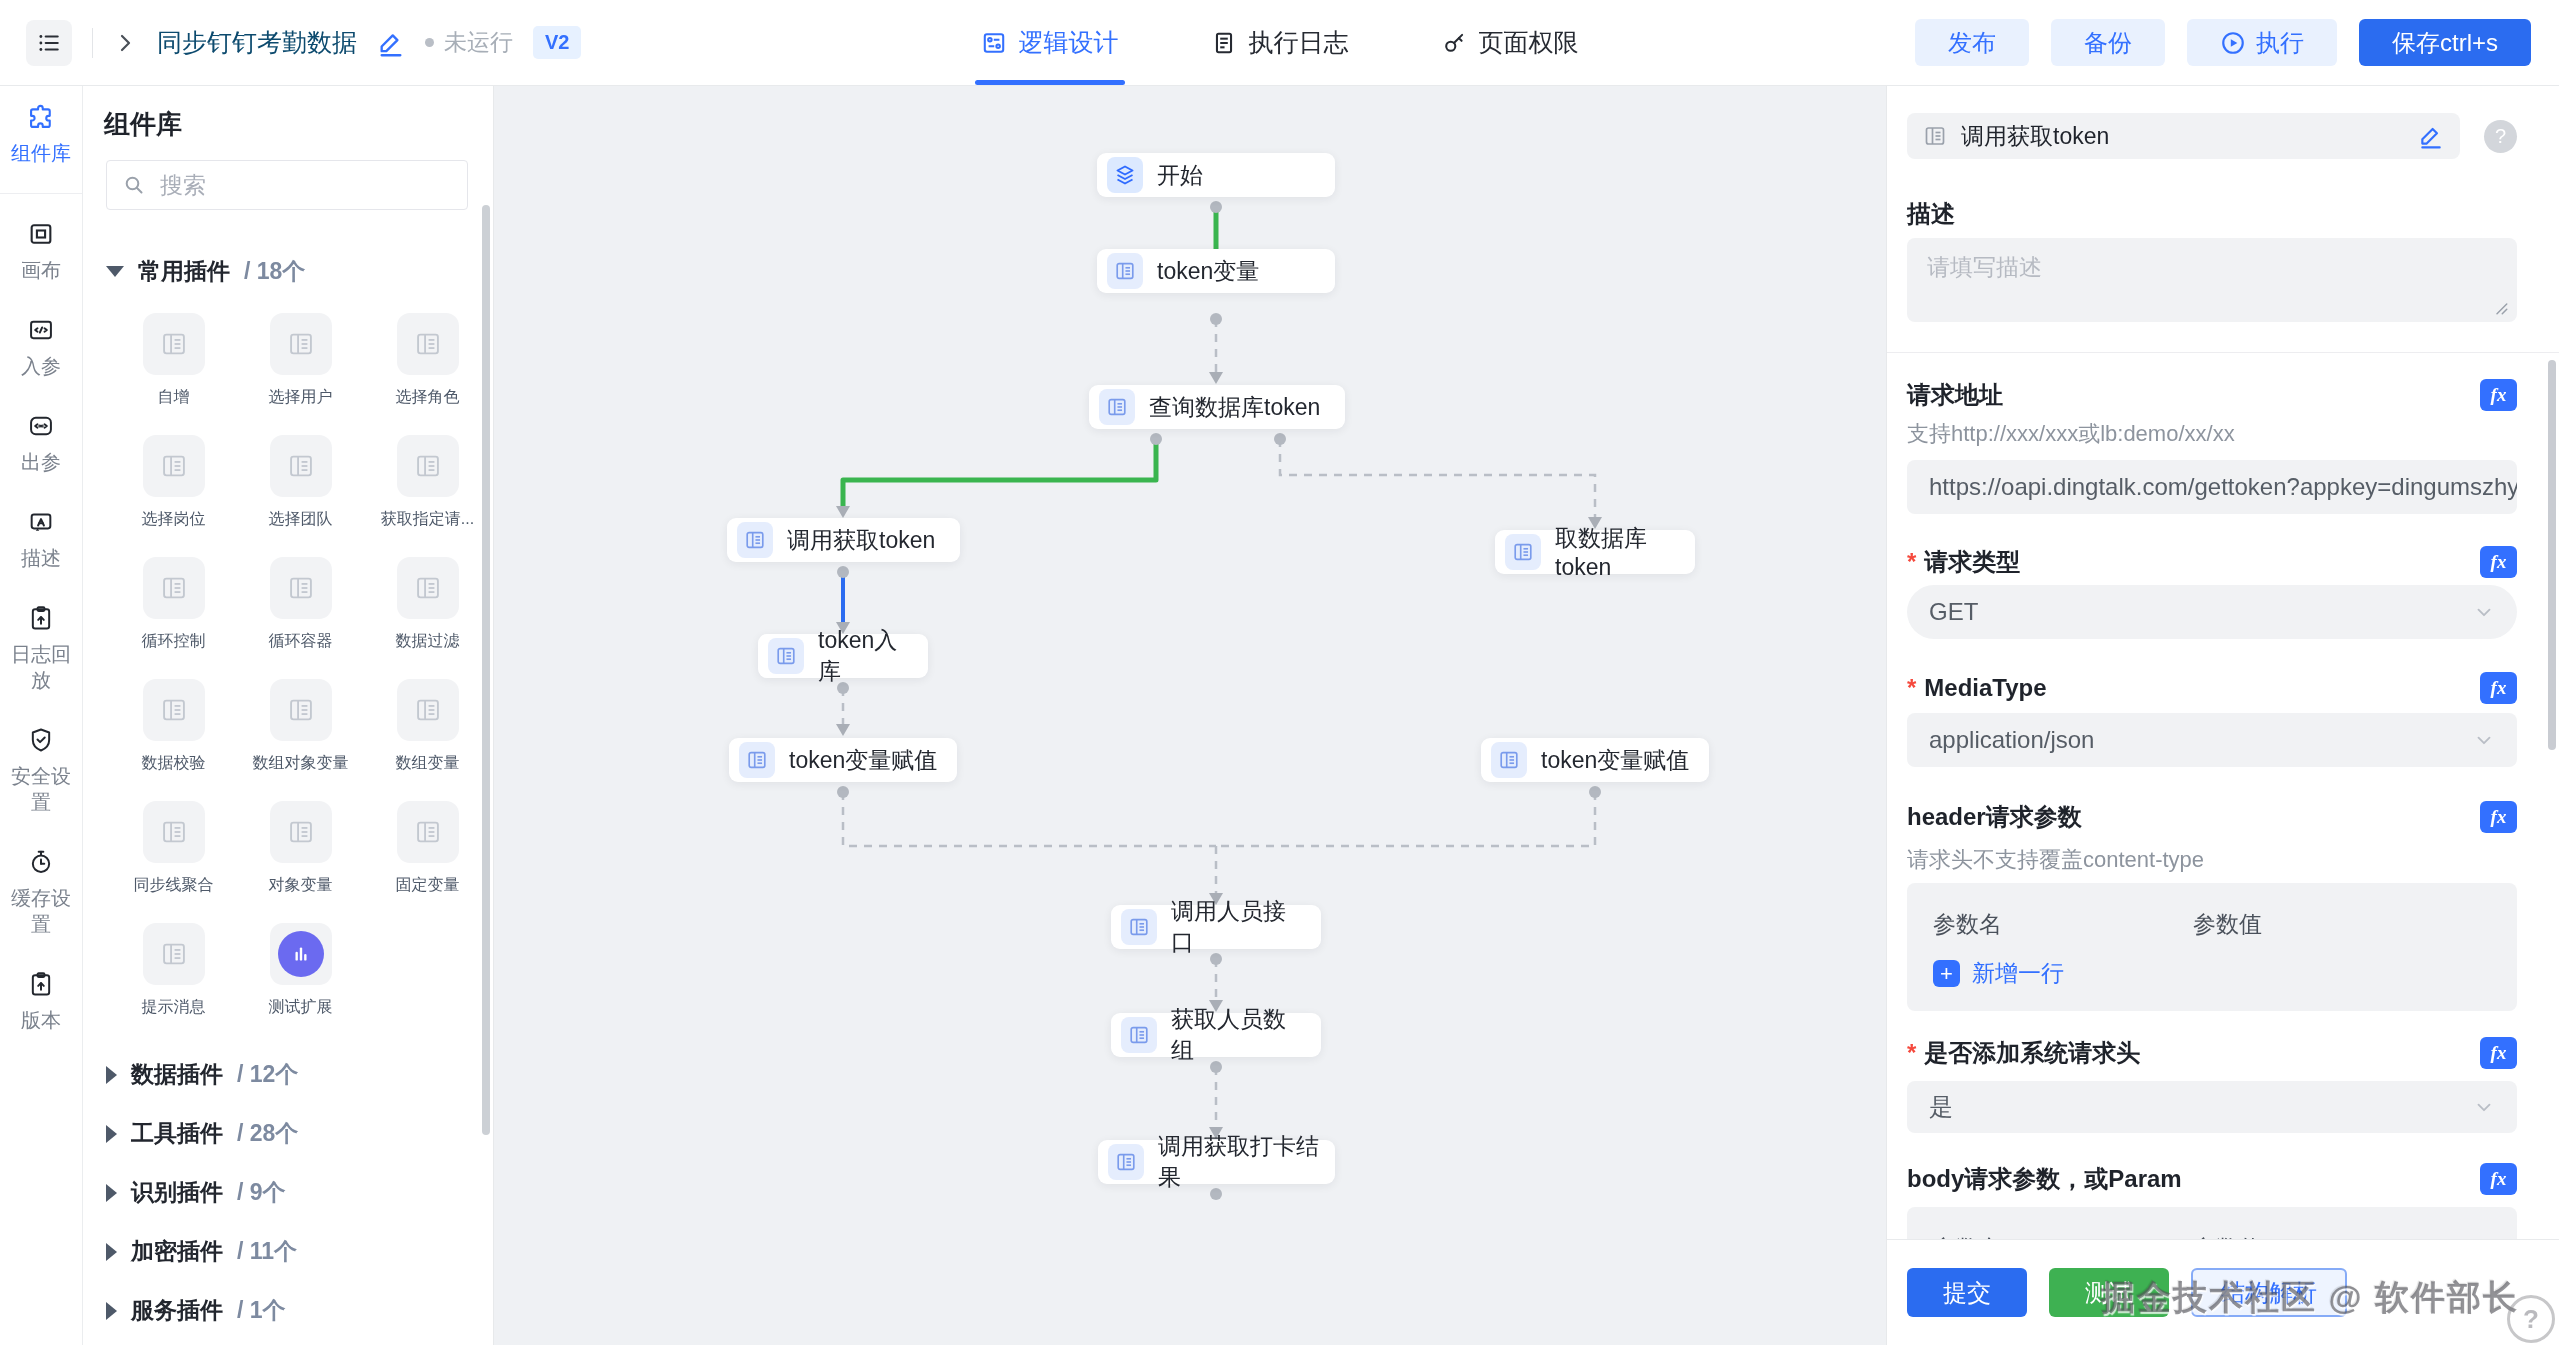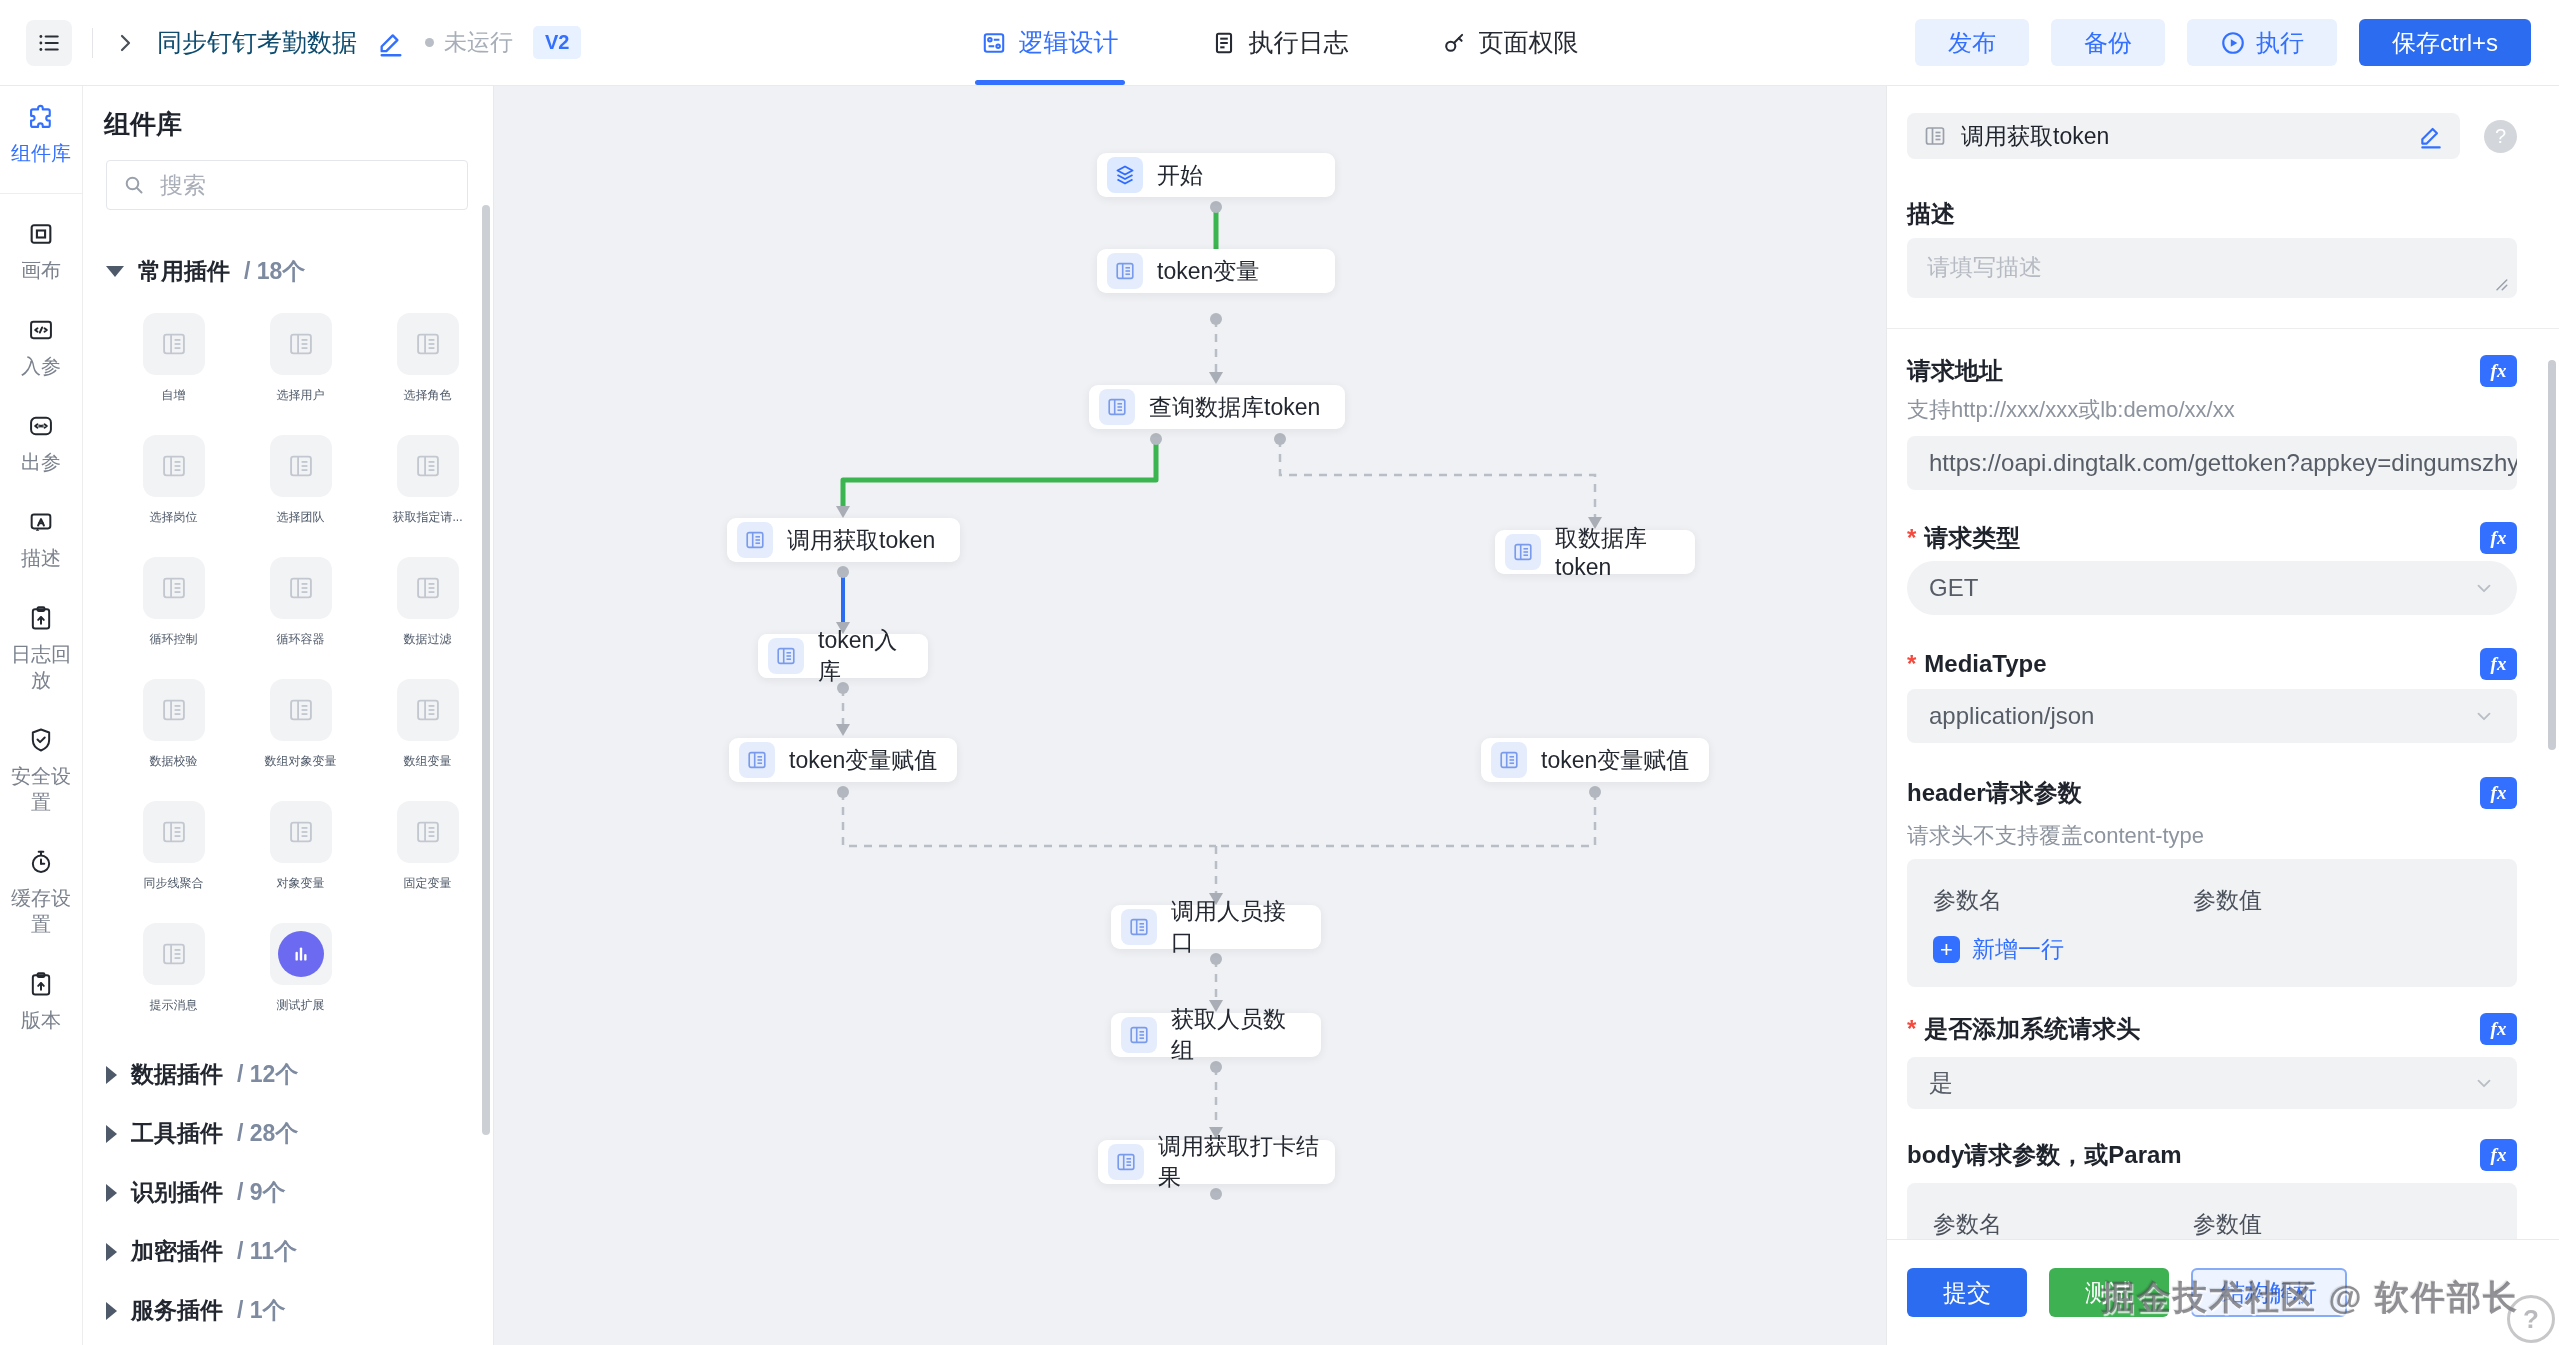--- a/index.html
+++ b/index.html
@@ -63,21 +63,21 @@
   .caret-right{width:0;height:0;border-top:9px solid transparent;border-bottom:9px solid transparent;
         border-left:11px solid #4e5969;}
   .plugin-grid{margin:26px 0 0 28px;display:grid;grid-template-columns:repeat(3,127px);
         grid-auto-rows:122px;}
   .tile{display:flex;flex-direction:column;align-items:center;cursor:grab;}
   .tile .box{width:62px;height:62px;border-radius:13px;background:#f2f3f5;display:flex;
         align-items:center;justify-content:center;color:#c3c8d0;}
   .tile .box.purple{background:#f2f3f5;}
   .pcirc{width:46px;height:46px;border-radius:50%;background:#6b6af0;display:flex;
         align-items:center;justify-content:center;color:#fff;}
-  .tile .tl{margin-top:12px;font-size:12px;color:#4e5969;white-space:nowrap;}
+  .tile .tl{margin-top:12px;font-size:16px;color:#4e5969;white-space:nowrap;}
   .lp-scrollbar{position:absolute;right:3px;top:120px;width:8px;height:930px;
         border-radius:4px;background:#ccd0d5;cursor:pointer;}
 
   
   .canvas{position:absolute;left:493px;top:85px;width:1393px;bottom:0;background:#eff1f4;}
   .edges{position:absolute;left:0;top:0;}
   .node{position:absolute;height:44px;background:#fff;border-radius:9px;
         box-shadow:0 2px 10px rgba(31,35,41,.07);display:flex;align-items:center;
         gap:14px;padding:0 16px 0 10px;font-size:23px;color:#23272f;cursor:pointer;
         box-sizing:border-box;z-index:2;}
@@ -100,21 +100,21 @@
         font-size:20px;display:flex;align-items:center;justify-content:center;cursor:pointer;flex:none;}
   .f-label{display:flex;align-items:center;font-size:24px;font-weight:bold;color:#1f232b;}
   .f-label .req{color:#f5493d;margin-right:8px;}
   .fx{margin-left:auto;width:37px;height:32px;background:#3370ff;border-radius:6px;color:#fff;
         display:flex;align-items:center;justify-content:center;font-size:19px;font-weight:bold;
         font-style:italic;font-family:"Liberation Serif",serif;cursor:pointer;}
   .f-help{font-size:22px;color:#8d949e;}
   .f-box{height:54px;background:#f1f2f4;border-radius:8px;display:flex;align-items:center;
         padding:0 22px;font-size:24px;color:#565d66;white-space:nowrap;overflow:hidden;}
   .f-box .chev{margin-left:auto;color:#b9bec6;flex:none;}
-  .t-area{height:60px;background:#f1f2f4;border-radius:8px;position:relative;
+  .t-area{height:84px;background:#f1f2f4;border-radius:8px;position:relative;
         padding:14px 20px;box-sizing:border-box;}
   .t-area .ph{font-size:23px;color:#b6bac2;}
   .t-area .rsz{position:absolute;right:8px;bottom:6px;color:#9aa1ab;}
   .rp-div{height:1px;background:#ededf0;margin:30px -42px 0 -20px;}
   .p-panel{background:#f1f2f4;border-radius:8px;padding:26px 26px 22px;}
   .p-head{display:flex;font-size:23px;color:#4a515b;}
   .p-head .c1{width:260px;}
   .p-add{margin-top:18px;display:flex;align-items:center;gap:12px;color:#3370ff;
         font-size:23px;cursor:pointer;}
   .plus{width:27px;height:27px;border-radius:6px;background:#3370ff;color:#fff;font-size:22px;

